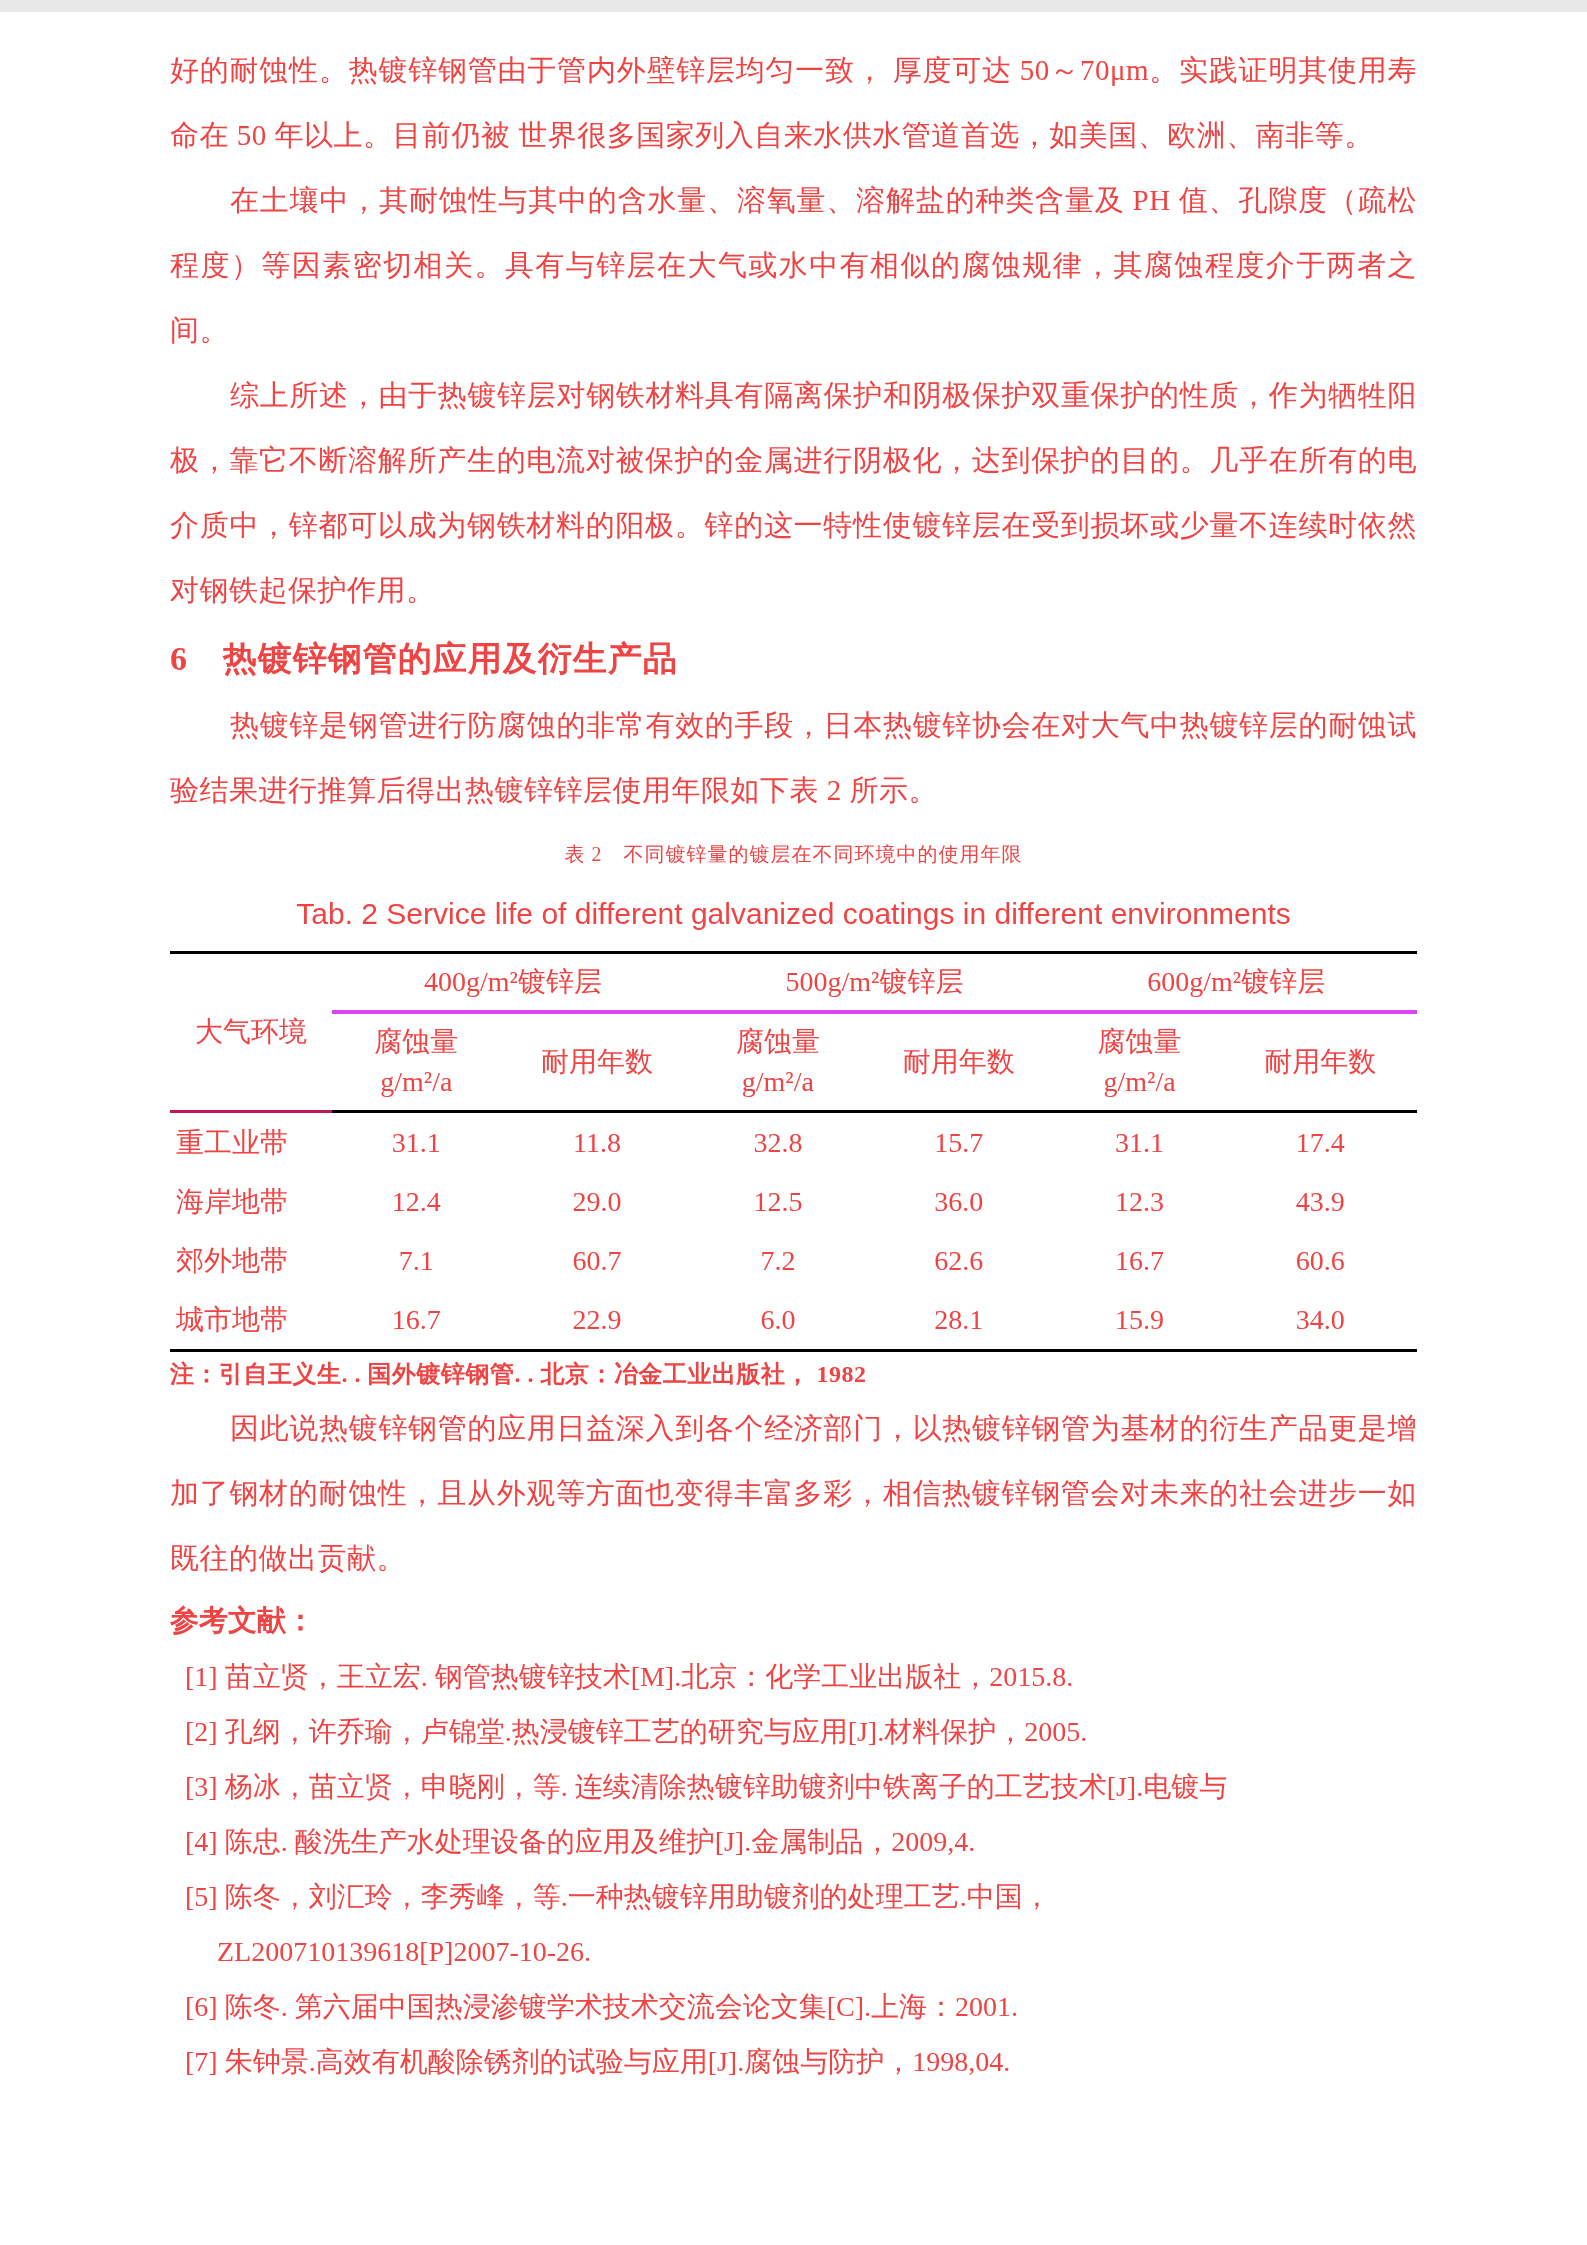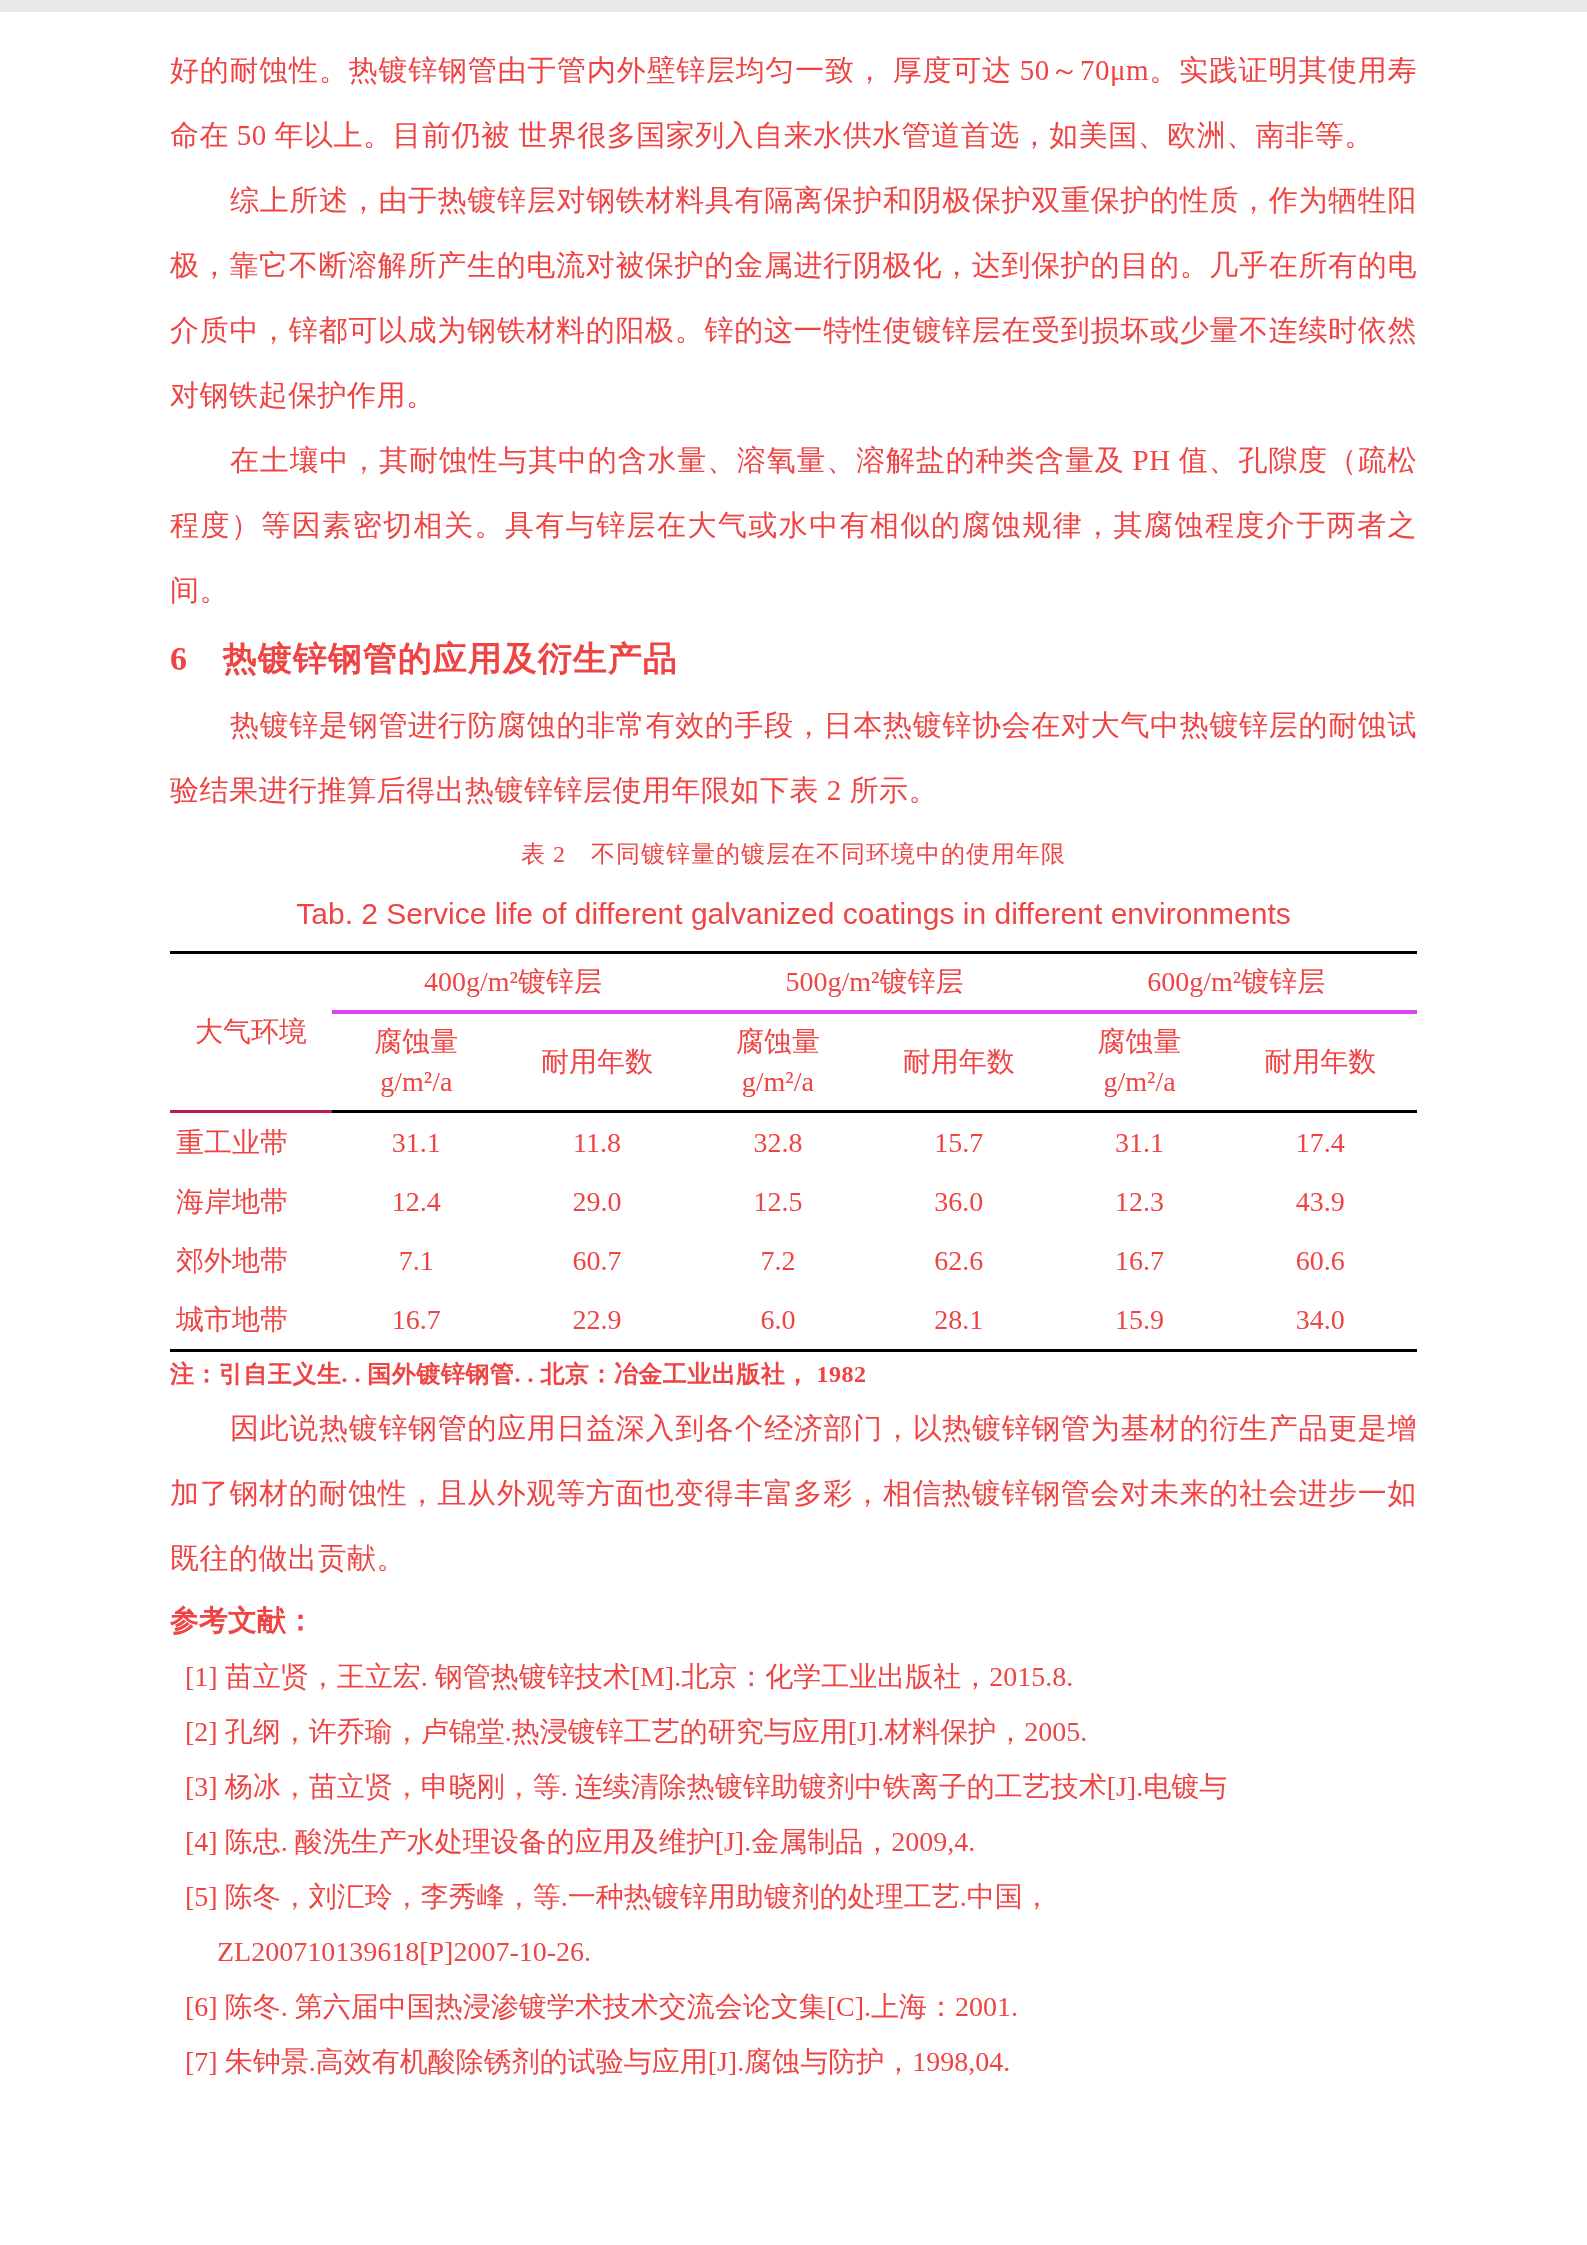--- a/index.html
+++ b/index.html
@@ -23,21 +23,21 @@
   }
   .para.indent { text-indent:60px; }
   .heading {
     font-size:34px;
     font-weight:bold;
     line-height:68px;
     margin:2px 0 0 0;
     letter-spacing:1px;
   }
   .caption-zh {
-    font-size:24px;
+    font-size:20px;
     line-height:62px;
     text-align:center;
     letter-spacing:1px;
   }
   .caption-en {
     font-family:"Liberation Sans", sans-serif;
     font-size:30px;
     line-height:58px;
     text-align:center;
     margin-bottom:8px;
@@ -93,22 +93,22 @@
     white-space:nowrap;
   }
   .ref-line.cont { padding-left:32px; }
 </style>
 </head>
 <body>
 
 <div class="page">
 
   <p class="para">好的耐蚀性。热镀锌钢管由于管内外壁锌层均匀一致， 厚度可达 50～70μm。实践证明其使用寿命在 50 年以上。目前仍被 世界很多国家列入自来水供水管道首选，如美国、欧洲、南非等。</p>
+  <p class="para indent">在土壤中，其耐蚀性与其中的含水量、溶氧量、溶解盐的种类含量及 PH 值、孔隙度（疏松程度）等因素密切相关。具有与锌层在大气或水中有相似的腐蚀规律，其腐蚀程度介于两者之间。</p>
   <p class="para indent">综上所述，由于热镀锌层对钢铁材料具有隔离保护和阴极保护双重保护的性质，作为牺牲阳极，靠它不断溶解所产生的电流对被保护的金属进行阴极化，达到保护的目的。几乎在所有的电介质中，锌都可以成为钢铁材料的阳极。锌的这一特性使镀锌层在受到损坏或少量不连续时依然对钢铁起保护作用。</p>
-  <p class="para indent">在土壤中，其耐蚀性与其中的含水量、溶氧量、溶解盐的种类含量及 PH 值、孔隙度（疏松程度）等因素密切相关。具有与锌层在大气或水中有相似的腐蚀规律，其腐蚀程度介于两者之间。</p>
 
   <h2 class="heading">6　热镀锌钢管的应用及衍生产品</h2>
 
   <p class="para indent">热镀锌是钢管进行防腐蚀的非常有效的手段，日本热镀锌协会在对大气中热镀锌层的耐蚀试验结果进行推算后得出热镀锌锌层使用年限如下表 2 所示。</p>
 
   <div class="caption-zh">表 2　不同镀锌量的镀层在不同环境中的使用年限</div>
   <div class="caption-en">Tab. 2  Service life of different galvanized coatings in different environments</div>
 
   <table class="tbl">
     <colgroup>

